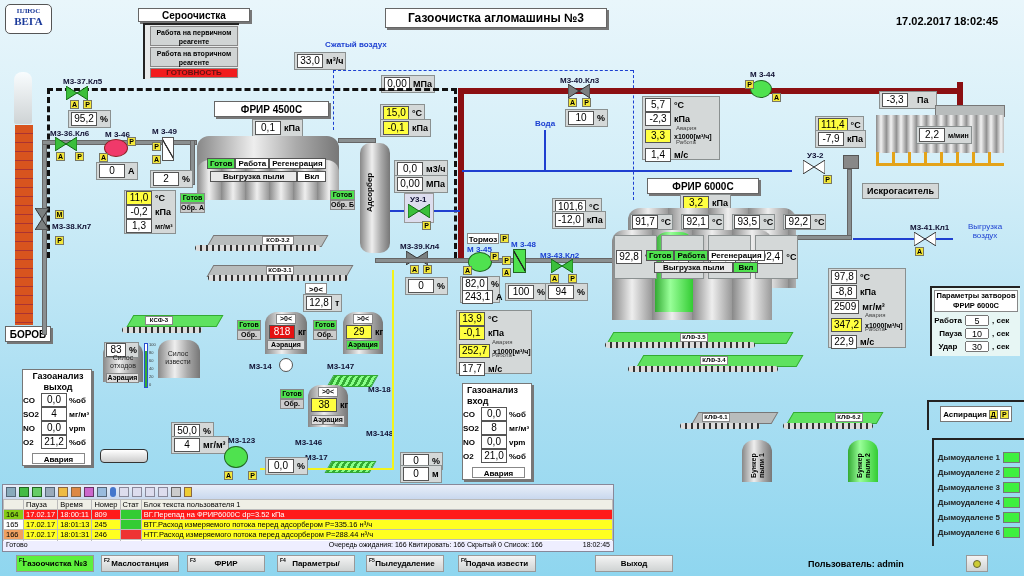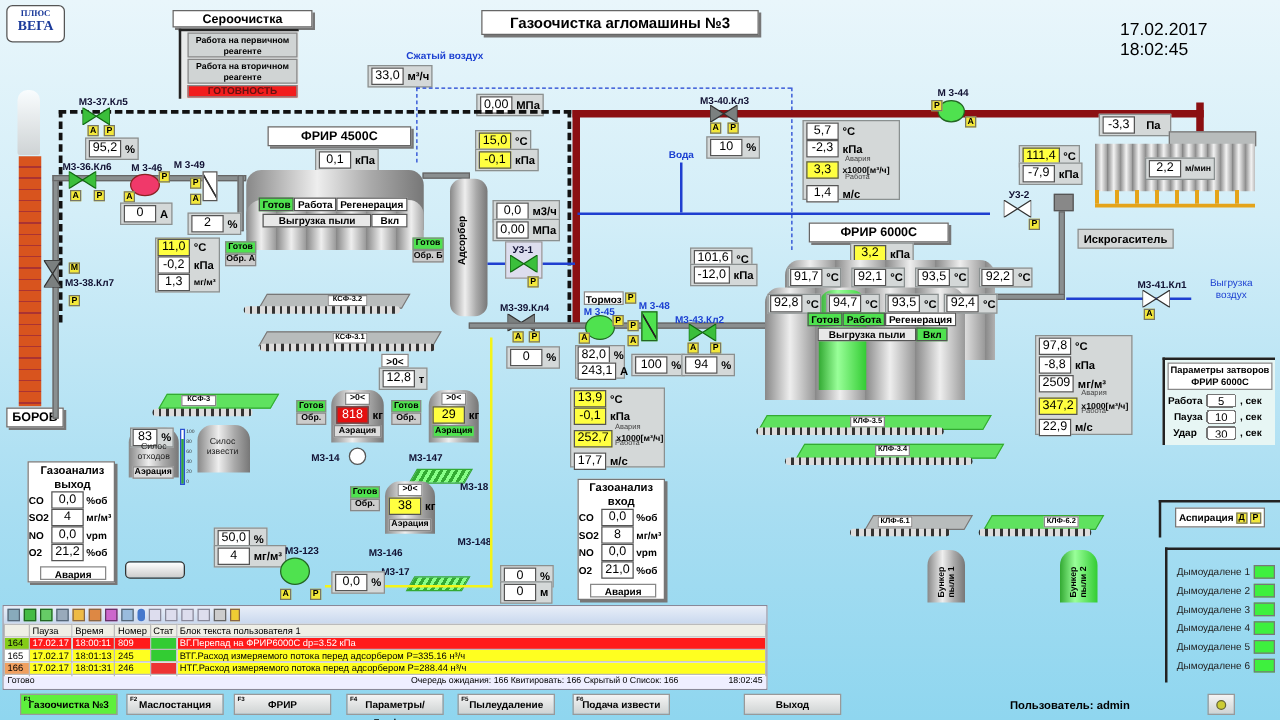--- a/index.html
+++ b/index.html
@@ -22,33 +22,33 @@
 .pipeb{position:absolute;background:#1f3fd0}
 .valve{position:absolute;width:22px;height:14px}
 .silo{position:absolute;background:linear-gradient(90deg,#888,#eee 40%,#aaa 70%,#777);border-radius:12px 12px 0 0}
 .conv{position:absolute;height:12px;background:#5fe25f;transform:skewX(-30deg);border:1px solid #3a3}
 .convg{position:absolute;height:12px;background:#b8bcbc;transform:skewX(-30deg);border:1px solid #777}
 .chain{position:absolute;height:6px;background:repeating-linear-gradient(90deg,#333 0 1px,#ddd 1px 5px,#333 5px 6px);border-radius:3px}
 table.log{border-collapse:collapse;font-size:7.5px;width:100%}
 table.log td{border:1px solid #bbb;padding:0 2px;height:9px;white-space:nowrap;overflow:hidden}
 .fk{position:absolute;top:555px;height:17px;background:linear-gradient(#f4f4f4,#cfd3d3);border:1px solid #999;font-size:8px;font-weight:bold;text-align:center;line-height:15px}
 .fk sup{position:absolute;left:2px;top:-3px;font-size:5px}
-.dym{display:flex;align-items:center;justify-content:flex-end;gap:3px;font-size:8px;font-weight:normal;color:#222;margin:4px 4px 0 0}
+.dym{display:flex;align-items:center;justify-content:flex-end;gap:3px;font-size:8px;font-weight:bold;color:#222;margin:4px 4px 0 0}
 .dym span.sq{width:17px;height:11px;background:#3ef03e;border:1px solid #777;display:inline-block}
 </style>
 </head>
 <body>
 
 <div class="abs" style="left:5px;top:4px;width:47px;height:30px;background:#fff;border:1px solid #555;border-radius:5px;text-align:center;font-family:'Liberation Serif',serif;font-weight:bold;color:#1b3a9a">
  <div style="font-size:7px;margin-top:2px">ПЛЮС</div>
  <div style="font-size:11px">ВЕГА</div>
 </div>
 
 <div class="ttl" style="left:385px;top:8px;width:222px;height:20px;font-size:12px">Газоочистка агломашины №3</div>
-<div class="abs" style="left:896px;top:15px;font-size:14px;font-weight:normal">17.02.2017 18:02:45</div>
+<div class="abs" style="left:896px;top:15px;font-size:11px;font-weight:bold">17.02.2017 18:02:45</div>
 
 <div class="ttl" style="left:138px;top:8px;width:112px;height:14px;font-size:10px">Сероочистка</div>
 <div class="abs" style="left:143px;top:23px;width:96px;height:56px;border-left:2px solid #222;border-top:2px solid #222;background:#e8eaea"></div>
 <div class="gbtn" style="left:150px;top:26px;width:88px;height:20px;background:#d0d4d4;font-size:7px;line-height:9px;padding-top:1px">Работа на первичном реагенте</div>
 <div class="gbtn" style="left:150px;top:47px;width:88px;height:20px;background:#d0d4d4;font-size:7px;line-height:9px;padding-top:1px">Работа на вторичном реагенте</div>
 <div class="gbtn" style="left:150px;top:68px;width:88px;height:10px;background:#f21c1c;color:#611;font-size:8px;line-height:8px">ГОТОВНОСТЬ</div>
 
 <div class="lbl blue" style="left:325px;top:40px">Сжатый воздух</div>
 <div class="vb" style="left:294px;top:52px">
     <span class="v">33,0</span>
@@ -103,21 +103,21 @@
 
 <div class="lbl" style="left:105px;top:130px">М 3-46</div>
 <div class="abs" style="left:104px;top:139px;width:24px;height:18px;background:#f0396a;border-radius:50%;border:1px solid #822"></div>
 <div class="tag" style="left:99px;top:153px">A</div>
 <div class="tag" style="left:127px;top:137px">P</div>
 <div class="vb" style="left:96px;top:162px">
     <span class="v">0</span>
     <span>А</span>
   </div>
 
-<div class="lbl" style="left:139px;top:127px">М 3-49</div>
+<div class="lbl" style="left:152px;top:127px">М 3-49</div>
 <div class="abs" style="left:162px;top:137px;width:12px;height:24px;background:#fff;border:1px solid #555;background-image:linear-gradient(60deg,transparent 45%,#333 48%,#333 52%,transparent 55%)"></div>
 <div class="tag" style="left:152px;top:142px">P</div>
 <div class="tag" style="left:152px;top:155px">A</div>
 <div class="vb" style="left:150px;top:170px">
     <span class="v">2</span>
     <span>%</span>
   </div>
 
 <div class="panel" style="left:124px;top:190px;width:52px;height:44px"></div>
 <div class="vb" style="left:124px;top:190px;border:none;background:none">
@@ -348,21 +348,21 @@
  <div class="vb" style="position:static;padding:0 1px">
       <span class="v">93,5</span>
       <span>°С</span>
     </div>
  <div class="vb" style="position:static;padding:0 1px">
       <span class="v">92,2</span>
       <span>°С</span>
     </div>
 </div>
 <div class="abs" style="left:614px;top:235px;display:flex;gap:4px">
- <div class="vb" style="position:static;padding:0 1px">
+ <div class="vb" style="position:static;padding:14px 1px">
       <span class="v">92,8</span>
       <span>°С</span>
     </div>
  <div class="vb" style="position:static;padding:0 1px">
       <span class="v">94,7</span>
       <span>°С</span>
     </div>
  <div class="vb" style="position:static;padding:0 1px">
       <span class="v">93,5</span>
       <span>°С</span>
@@ -482,21 +482,21 @@
     </div>
  <div style="display:flex;align-items:center;gap:2px;height:14px">
       <span style="width:16px">O2</span>
       <span class="v">21,2</span>
       <span>%об</span>
     </div>
 </div>
 <div class="gbtn" style="left:32px;top:453px;width:53px;height:11px;background:#fff">Авария</div>
 
 <div class="abs" style="left:462px;top:383px;width:70px;height:97px;background:#fff;border:1px solid #777;box-shadow:2px 2px 0 #777"></div>
-<div class="abs" style="left:467px;top:385px;width:60px;text-align:center;font-size:9px;font-weight:bold;line-height:11px">Газоанализ вход</div>
+<div class="abs" style="left:467px;top:385px;width:60px;text-align:left;font-size:9px;font-weight:bold;line-height:11px">Газоанализ вход</div>
 <div class="abs" style="left:463px;top:407px;font-size:8px;font-weight:bold">
  <div style="display:flex;align-items:center;gap:2px;height:14px">
       <span style="width:16px">CO</span>
       <span class="v">0,0</span>
       <span>%об</span>
     </div>
  <div style="display:flex;align-items:center;gap:2px;height:14px">
       <span style="width:16px">SO2</span>
       <span class="v">8</span>
       <span>мг/м³</span>

